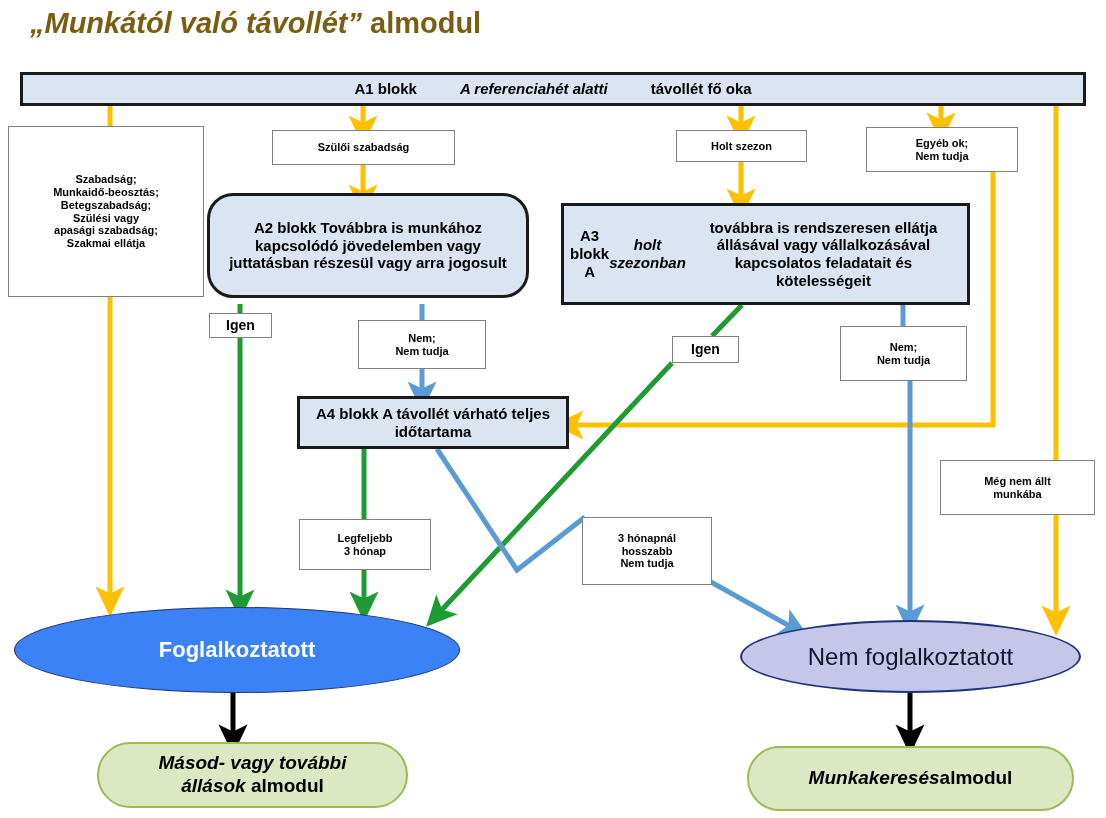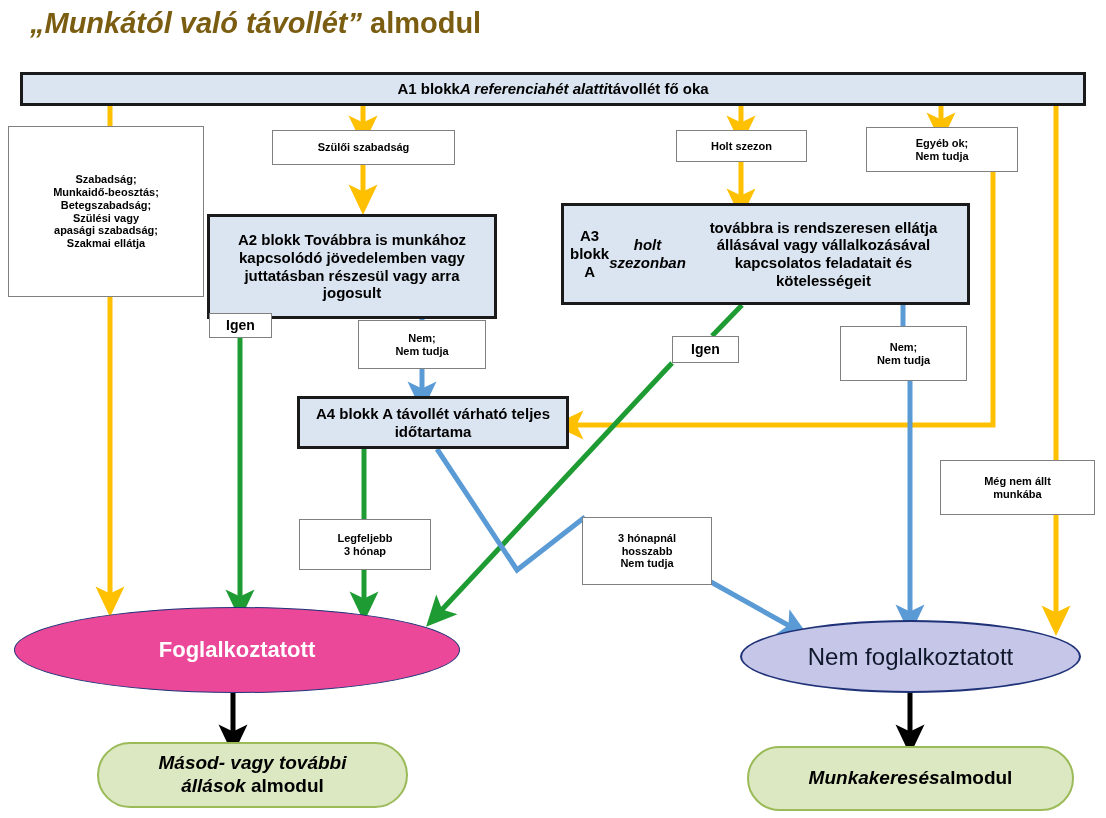--- a/index.html
+++ b/index.html
@@ -82,21 +82,21 @@
     position: absolute;
     z-index: 3;
     box-sizing: border-box;
     display: flex;
     align-items: center;
     justify-content: center;
     text-align: center;
     border-radius: 50%;
   }
   .ell-navy {
-    background: #ec4899;
+    background: #3b82f6;
     color: #ffffff;
     font-weight: bold;
     font-size: 22px;
     border: 1px solid #1F3278;
   }
   .ell-lav {
     background: #C6C6E8;
     color: #0f172a;
     font-weight: normal;
     font-size: 24px;
@@ -233,21 +233,21 @@
     </g>
 
     <g>
       <line x1="233" y1="693" x2="233" y2="739" stroke="#000000" stroke-width="5" marker-end="url(#ah-k)"></line>
     </g>
     <g>
       <line x1="910" y1="693" x2="910" y2="739" stroke="#000000" stroke-width="5" marker-end="url(#ah-k)"></line>
     </g>
   </svg>
 
-  <div class="node box-blue a1" style="left:20px; top:72px; width:1066px; height:34px;">
+  <div class="node box-blue a1" style="left:20px; top:72px; width:1066px; height:34px;gap:43px;">
     <span>A1 blokk </span>
       <span class="it">A referenciahét alatti</span>
       <span> távollét fő oka</span>
   </div>
 
   <div class="node box-white" style="left:8px; top:126px; width:196px; height:171px; flex-direction:column;">
     <span>Szabadság;</span>
     <span>Munkaidő-beosztás;</span>
     <span>Betegszabadság;</span>
     <span>Szülési vagy</span>
@@ -261,21 +261,21 @@
 
   <div class="node box-white" style="left:676px; top:130px; width:131px; height:32px;">
     <span>Holt szezon</span>
   </div>
 
   <div class="node box-white" style="left:866px; top:127px; width:152px; height:45px; flex-direction:column;">
     <span>Egyéb ok;</span>
     <span>Nem tudja</span>
   </div>
 
-  <div class="node box-blue" style="left:207px; top:214px; width:290px; height:105px;">
+  <div class="node box-blue" style="left:207px; top:193px; width:322px; height:105px;border-radius:26px;">
     <span>A2 blokk Továbbra is munkához kapcsolódó jövedelemben vagy juttatásban részesül vagy arra jogosult</span>
   </div>
 
   <div class="node box-blue" style="left:561px; top:203px; width:409px; height:102px;">
     <span>A3 blokk A </span>
       <span class="it">holt szezonban</span>
       <span> továbbra is rendszeresen ellátja állásával vagy vállalkozásával kapcsolatos feladatait és kötelességeit</span>
   </div>
 
   <div class="node box-white small" style="left:209px; top:313px; width:63px; height:25px;">

